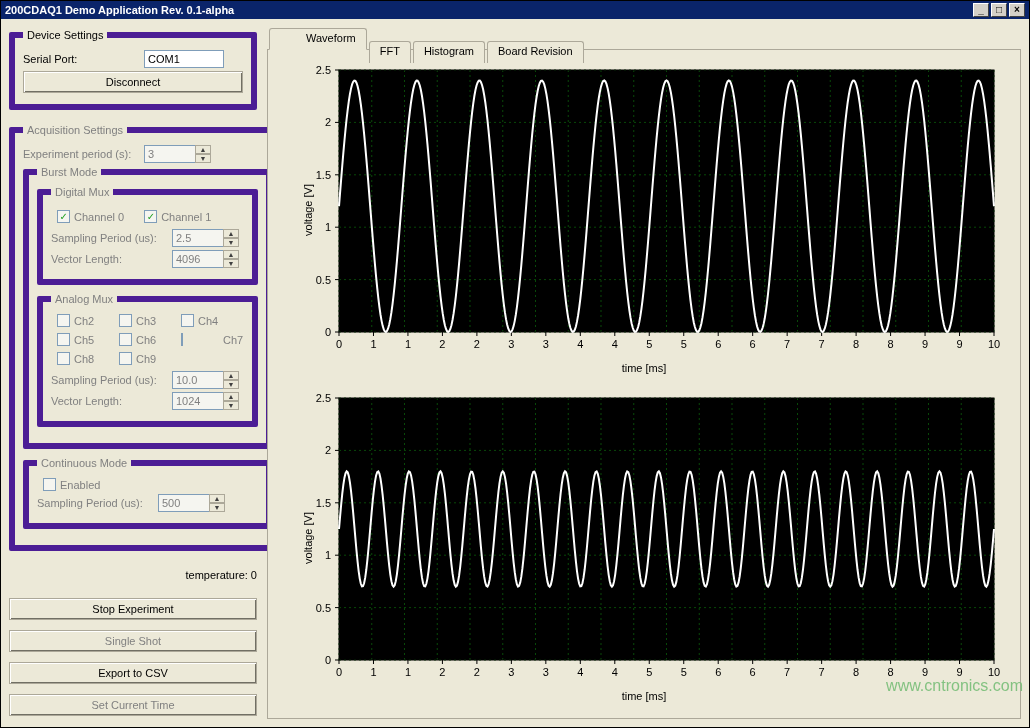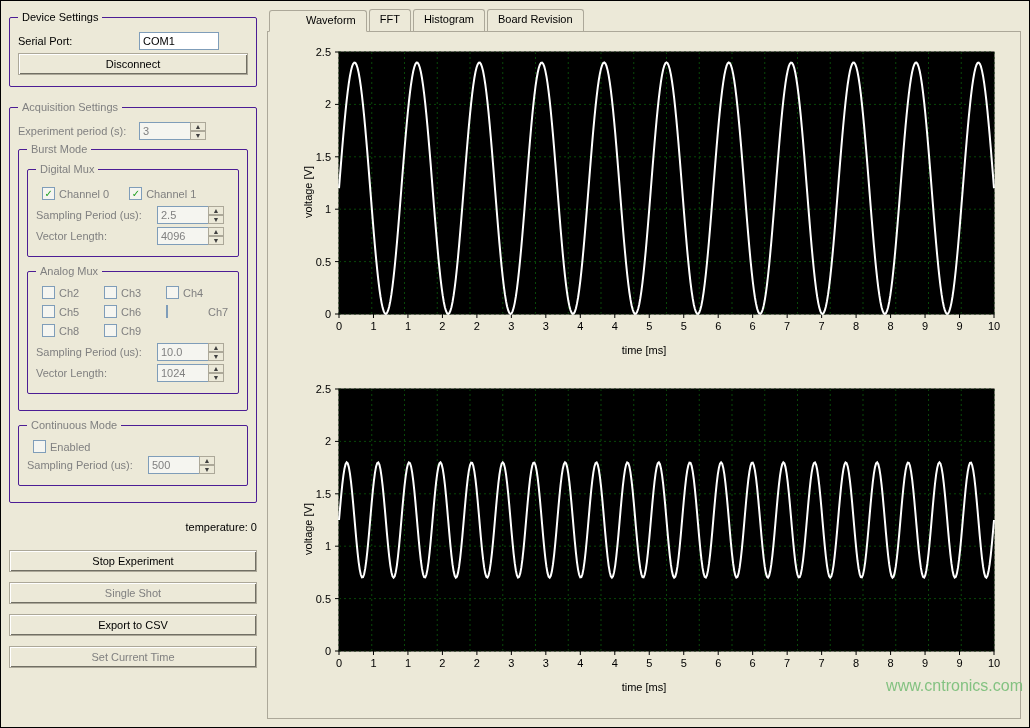--- a/index.html
+++ b/index.html
@@ -53,21 +53,21 @@
     display: flex;
     flex-direction: column;
     gap: 4px;
   }
   .right-pane {
     flex: 1;
     display: flex;
     flex-direction: column;
   }
   fieldset.groupbox {
-    border: 1px solid #4c1d95;
+    border: 6px solid #4c1d95;
     border-radius: 2px;
     margin: 2px 0 8px 0;
     padding: 6px 8px 8px 8px;
   }
   fieldset.groupbox > legend {
     padding: 0 4px;
     color: #000;
   }
   fieldset.disabled > legend,
   fieldset.disabled label,
@@ -147,21 +147,21 @@
     top:1px;
     color:#000;
   }
   .tab.active {
     background:#ece9d8;
     border-bottom:1px solid #ece9d8;
     top:1px;
     z-index:2;
     padding-left:36px;
   }
-  .tab:not(.active){ top:0; }
+  .tab:not(.active){ top:14px; }
   .tabpanel {
     flex:1;
     border:1px solid #aca899;
     background:#ece9d8;
     padding:10px 10px 6px 10px;
     display:flex;
     flex-direction:column;
     gap:4px;
   }
   .plot-wrap {
@@ -199,20 +199,28 @@
     color: rgba(120,190,120,0.9);
     font:16px Arial,sans-serif;
     letter-spacing:0;
     pointer-events:none;
   }
 </style>
 </head>
 <body>
 
 <div class="window">
+  <div class="titlebar">
+    <span class="titlebar-title">200CDAQ1 Demo Application Rev. 0.1-alpha</span>
+    <div class="titlebar-buttons">
+      <div class="titlebar-btn">_</div>
+      <div class="titlebar-btn">□</div>
+      <div class="titlebar-btn">×</div>
+    </div>
+  </div>
 
   <div class="content">
 
     <div class="left-pane">
 
       <fieldset class="groupbox">
         <legend>Device Settings</legend>
         <div class="row">
           <span class="field-label">Serial Port:</span>
           <input class="text-input" value="COM1" style="">

